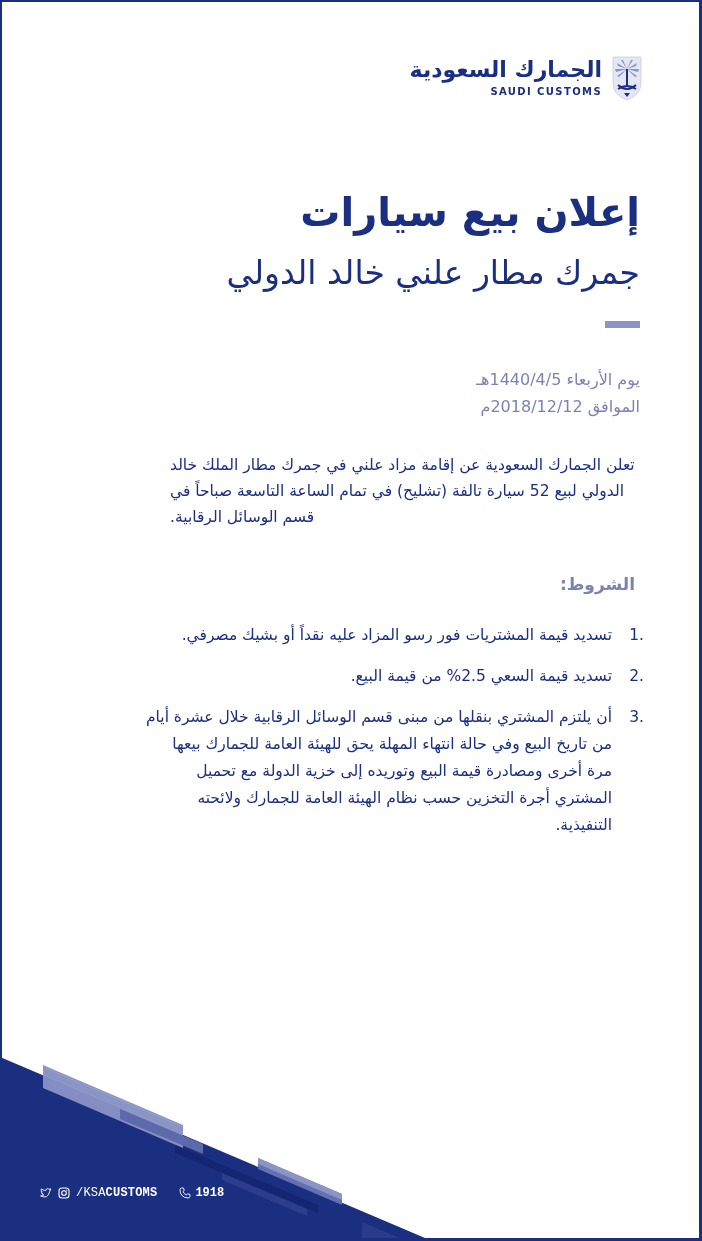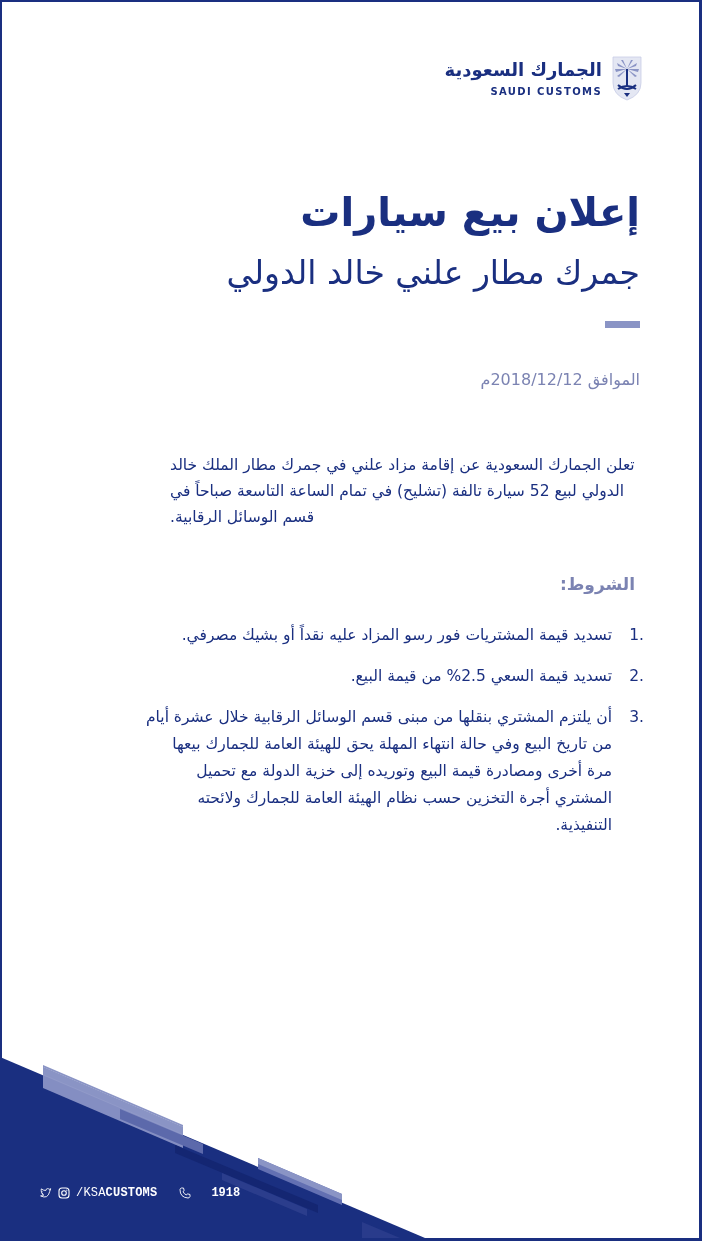--- a/index.html
+++ b/index.html
@@ -17,21 +17,21 @@
       border-bottom: 3px solid #1a2f80;
       z-index: 10; pointer-events: none;
     }
     
     .logo {
       position: absolute; top: 55px; right: 60px;
       display: flex; align-items: center; gap: 10px;
     }
     .logo-text { display: flex; flex-direction: column; align-items: flex-end; }
     .logo-ar {
-      direction: rtl; font-weight: bold; font-size: 18px; color: #1a2f80;
+      direction: rtl; font-weight: bold; font-size: 22px; color: #1a2f80;
       line-height: 26px;
     }
     .logo-en {
       font-size: 10px; letter-spacing: 1.4px; color: #1a2f80; font-weight: bold;
       line-height: 14px; margin-top: 2px;
     }
     .emblem { width: 30px; height: 46px; }
 
     
     .title {
@@ -81,21 +81,21 @@
 
     
     .footer-art { position: absolute; left: 0; top: 1040px; width: 702px; height: 201px; }
     .footer-info {
       position: absolute; left: 40px; top: 1186px;
       display: flex; align-items: center; gap: 6px;
       color: #ffffff; font-size: 12px; font-family: Liberation Mono, monospace;
     }
     .footer-info .handle { letter-spacing: 0.2px; }
     .footer-info .handle b { font-weight: bold; }
-    .footer-info .phone { margin-left: 16px; display: flex; align-items: center; gap: 20px; font-weight: bold; }
+    .footer-info .phone { margin-left: 16px; display: flex; align-items: center; gap: 4px; font-weight: bold; }
     .icon-svg { width: 12px; height: 12px; display: inline-block; }
   </style>
 </head>
 <body>
 
 <div class="frame"></div>
 
 <div class="logo">
   <div class="logo-text">
     <div class="logo-ar">الجمارك السعودية</div>
@@ -119,20 +119,21 @@
     <path d="M6 30 Q15 38 24 30" stroke="#1a2f80" stroke-width="2" fill="none"></path>
     <path d="M12 38 L15 42 L18 38 Z" fill="#1a2f80"></path>
   </svg>
 </div>
 
 <div class="title">إعلان بيع سيارات</div>
 <div class="subtitle">جمرك مطار علني خالد الدولي</div>
 <div class="accent-bar"></div>
 
 <div class="dates">
+  <div>يوم الأربعاء 1440/4/5هـ</div>
   <div>الموافق 2018/12/12م</div>
 </div>
 
 <div class="body-text">تعلن الجمارك السعودية عن إقامة مزاد علني في جمرك مطار الملك خالد الدولي لبيع 52 سيارة تالفة (تشليح) في تمام الساعة التاسعة صباحاً في قسم الوسائل الرقابية.</div>
 
 <div class="cond-title">الشروط:</div>
 <ol class="cond-list">
   <li class="cond-item">
     <span class="cond-num">1.</span>
     <span class="cond-text">تسديد قيمة المشتريات فور رسو المزاد عليه نقداً أو بشيك مصرفي.</span>

